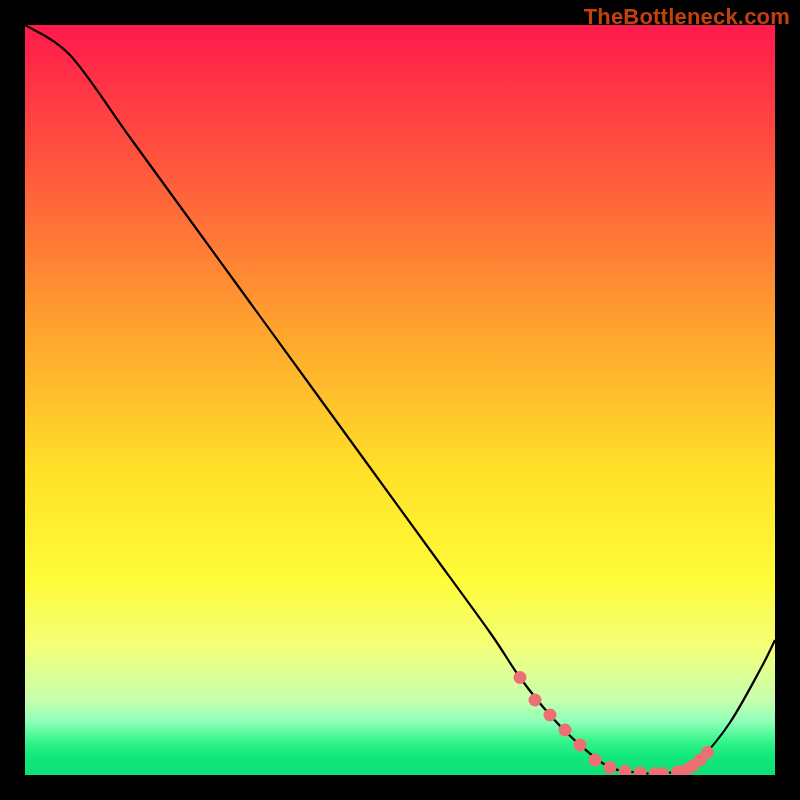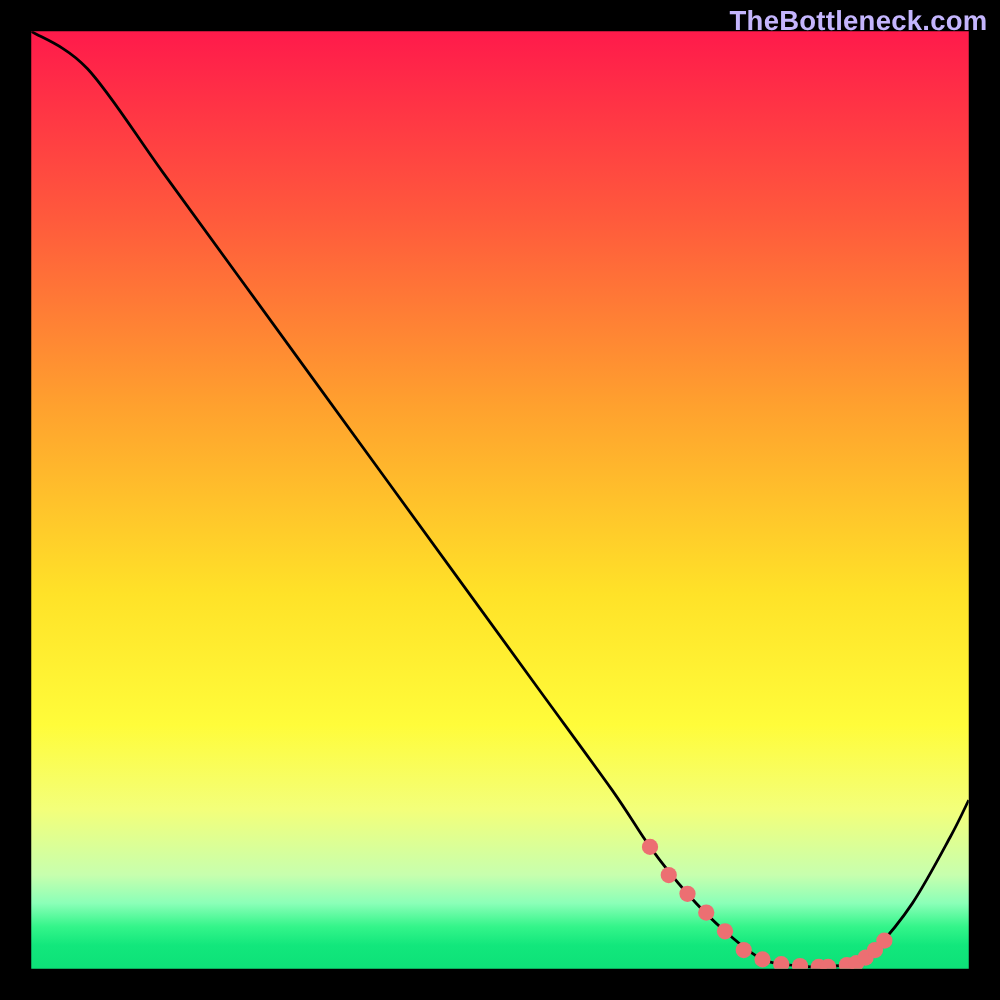--- a/index.html
+++ b/index.html
@@ -24,21 +24,21 @@
     height: 800px;
     display: block;
   }
   .watermark {
     position: absolute;
     top: 4px;
     right: 10px;
     font-family: Arial, Helvetica, sans-serif;
     font-size: 22px;
     font-weight: 600;
-    color: #c4b5fd;
+    color: #c2410c;
     letter-spacing: 0.2px;
     user-select: none;
   }
 </style>
 </head>
 <body>
 
 <div class="stage">
 
   <svg class="plot" viewBox="0 0 800 800">

